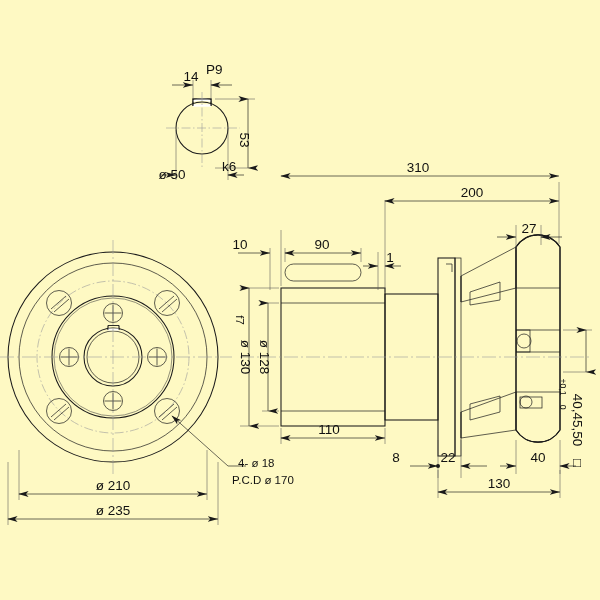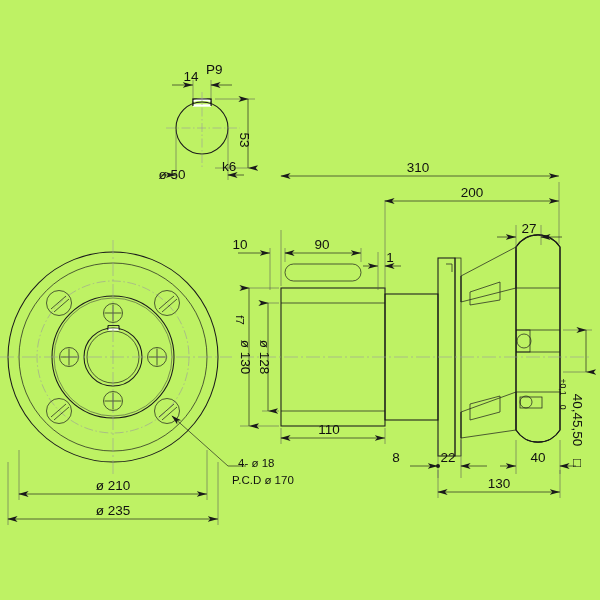--- a/index.html
+++ b/index.html
@@ -1,18 +1,18 @@
 <!DOCTYPE html>
 <html><head>
 <meta charset="utf-8">
 <style>
   html,body{margin:0;padding:0;background:#fff;}
   body{width:600px;height:600px;overflow:hidden;
        font-family:"Liberation Sans",sans-serif;}
-  #sheet{position:relative;width:600px;height:600px;background:#bef264;}
+  #sheet{position:relative;width:600px;height:600px;background:#fef9c3;}
   svg{display:block;}
   .ln{stroke:#1a1a1a;stroke-width:1.05;fill:none;stroke-linecap:round;}
   .thin{stroke:#1a1a1a;stroke-width:0.7;fill:none;}
   .xthin{stroke:#3a3a3a;stroke-width:0.55;fill:none;}
   .dim{stroke:#1a1a1a;stroke-width:0.65;fill:none;}
   .ext{stroke:#555;stroke-width:0.55;fill:none;}
   .ctr{stroke:#9a9a9a;stroke-width:0.6;fill:none;
        stroke-dasharray:14 3 2 3;}
   .ctr2{stroke:#9a9a9a;stroke-width:0.6;fill:none;
         stroke-dasharray:9 2.5 1.5 2.5;}

